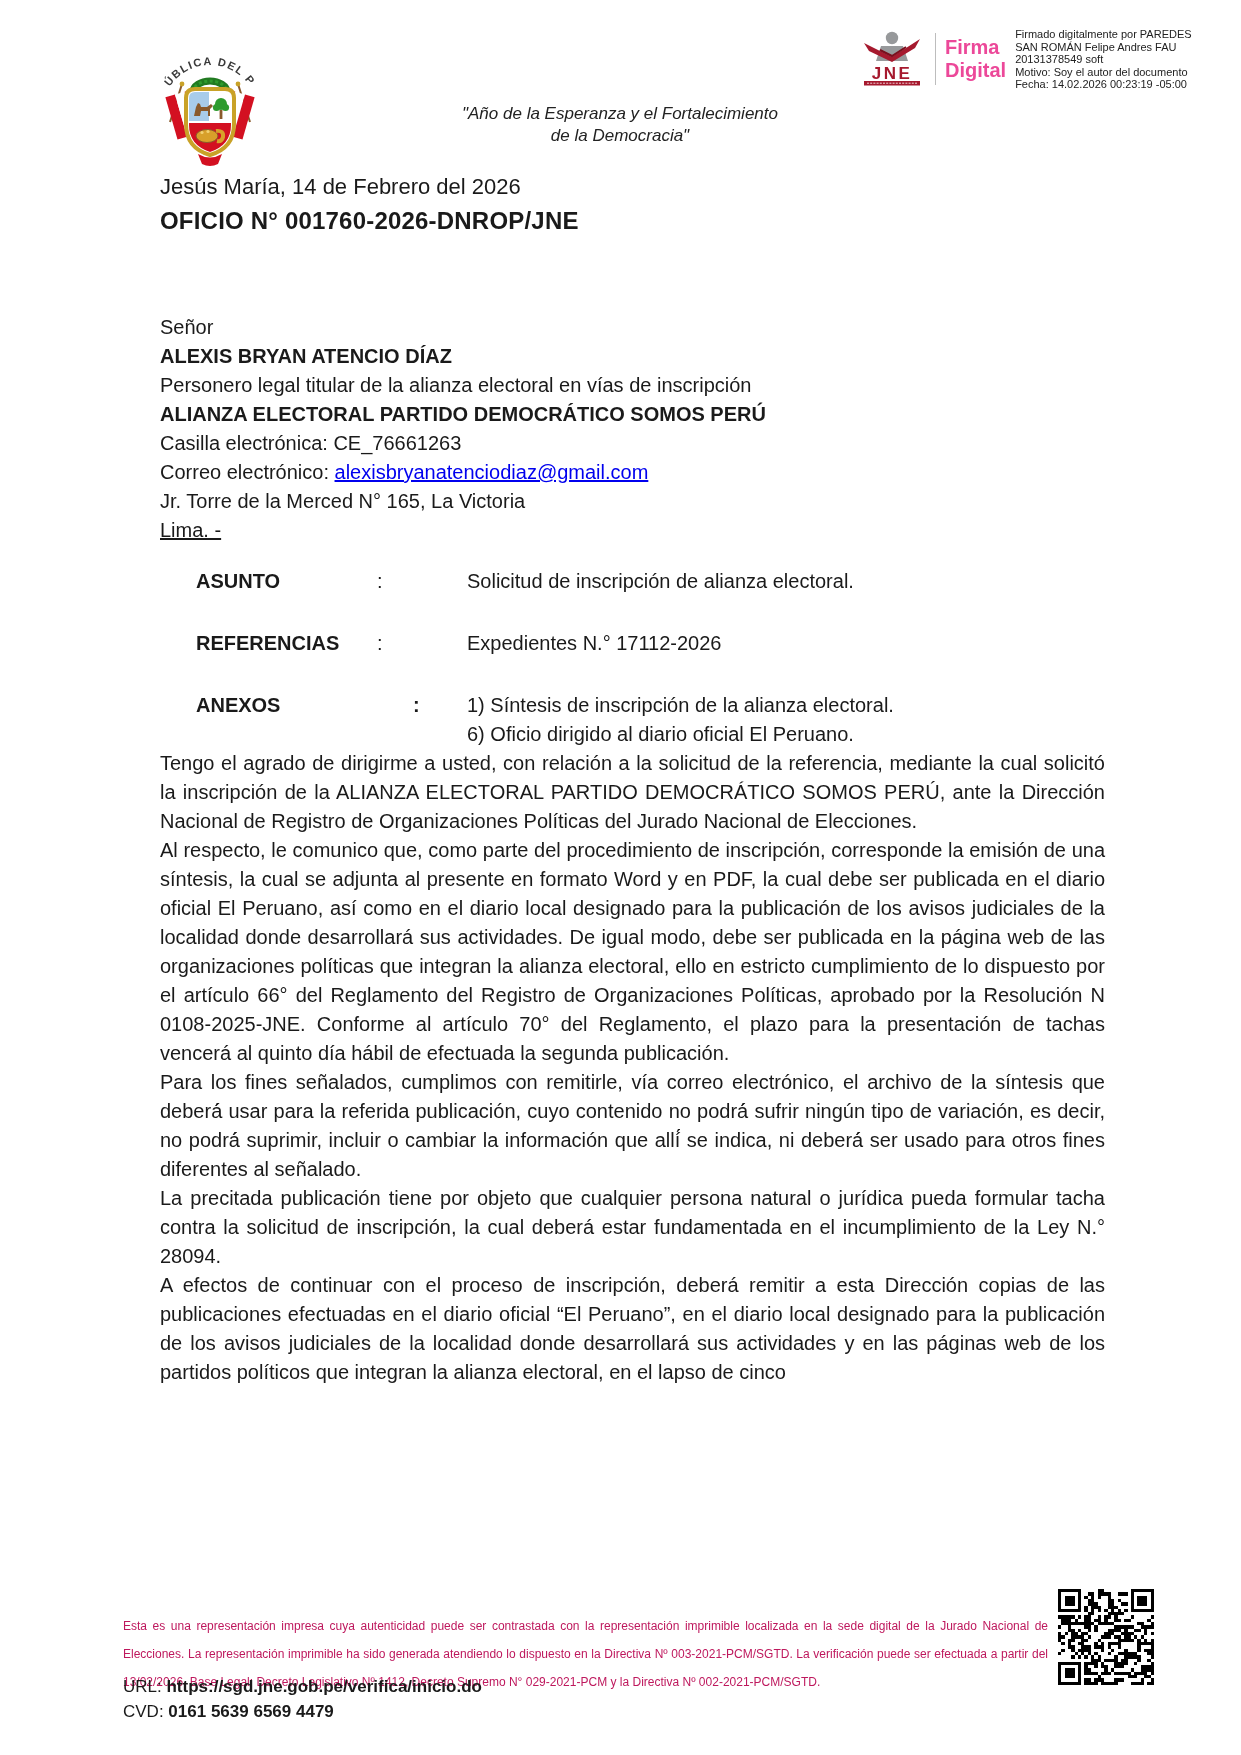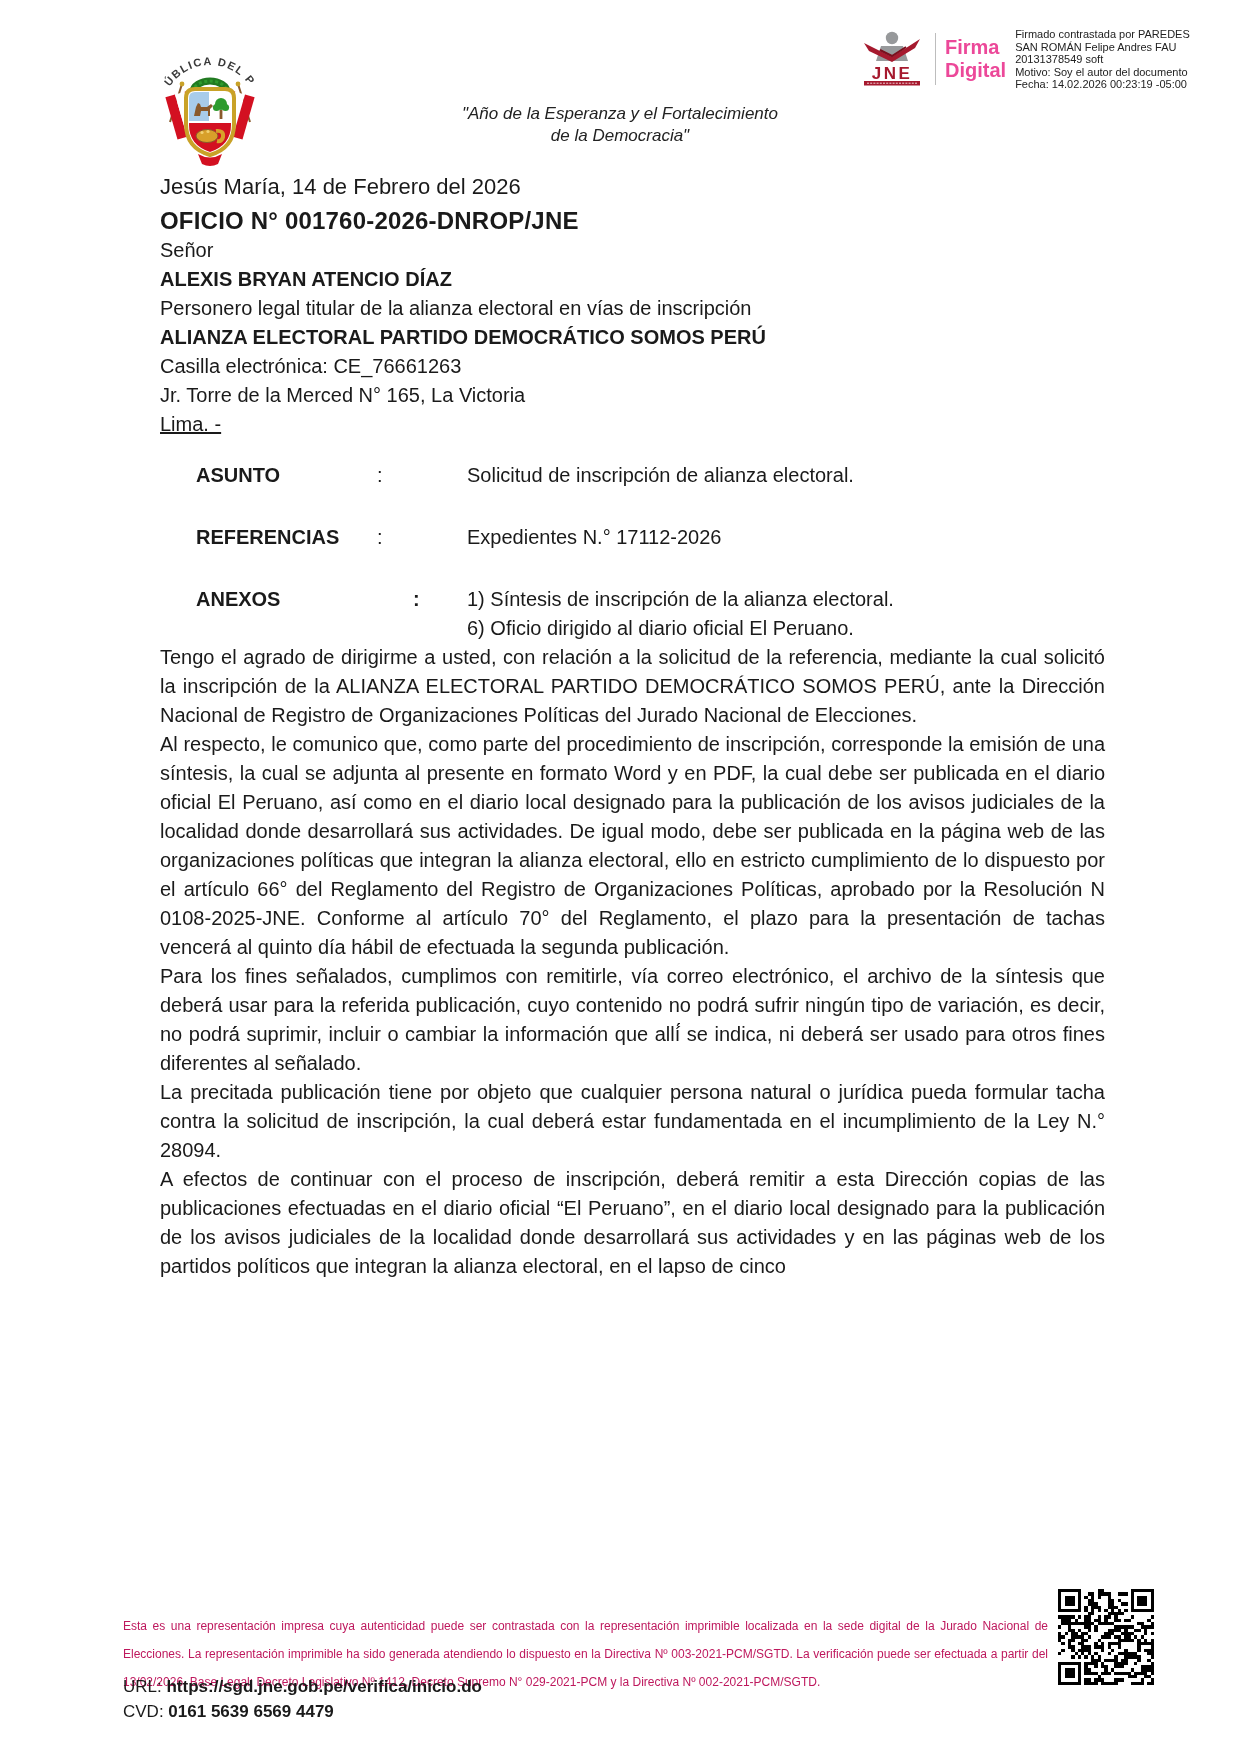--- a/index.html
+++ b/index.html
@@ -24,21 +24,21 @@
     display:flex; align-items:center; gap:9px;
   }
   .jne-logo { width:70px; height:58px; flex:0 0 auto; }
   .sig-divider { width:1px; height:52px; background:#bdbdbd; flex:0 0 auto; }
   .firma-label { font-size:20px; font-weight:bold; line-height:23px; color:#ec4899; flex:0 0 auto; }
   .sig-text { font-size:11px; line-height:12.5px; color:#222; width:185px; flex:0 0 auto; }
   
   .body { position:absolute; left:160px; top:174px; width:945px; font-size:20px; line-height:29px; }
   .date-line { font-size:22px; line-height:26px; }
   .oficio { font-size:24px; line-height:30px; font-weight:bold; margin-top:6px; letter-spacing:0.2px; }
-  .recipient { }
+  .recipient { margin-top:77px; }
   .recipient div { line-height:29px; }
   .b { font-weight:bold; }
   .u { text-decoration:underline; }
   .email-link { color:#0000EE; text-decoration:underline; }
   .meta { margin-top:22px; }
   .meta-row { display:grid; grid-template-columns:217px 90px 1fr; margin-bottom:33px; }
   .meta-row:last-child { margin-bottom:0; }
   .meta-label { font-weight:bold;margin-left:36px; }
   .greeting { margin-top:6px; }
   .para { text-align:justify; }
@@ -124,38 +124,41 @@
         <rect x="8" y="51" width="56" height="4.5" fill="#A6192E"></rect>
         <line x1="11" y1="53.2" x2="61" y2="53.2" stroke="#ffffff" stroke-width="0.8" stroke-dasharray="2 1.2"></line>
       </svg>
     </div>
     <div class="sig-divider"></div>
     <div class="firma-label">
       <div>Firma</div>
       <div>Digital</div>
     </div>
     <div class="sig-text">
-      <div>Firmado contrastada por PAREDES</div>
+      <div>Firmado digitalmente por PAREDES</div>
       <div>SAN ROMÁN Felipe Andres FAU</div>
       <div>20131378549 soft</div>
       <div>Motivo: Soy el autor del documento</div>
       <div>Fecha: 14.02.2026 00:23:19 -05:00</div>
     </div>
   </div>
 
   <div class="body">
     <div class="date-line">Jesús María, 14 de Febrero del 2026</div>
     <div class="oficio">OFICIO N° 001760-2026-DNROP/JNE</div>
 
     <div class="recipient">
       <div>Señor</div>
       <div class="b">ALEXIS BRYAN ATENCIO DÍAZ</div>
       <div>Personero legal titular de la alianza electoral en vías de inscripción</div>
       <div class="b">ALIANZA ELECTORAL PARTIDO DEMOCRÁTICO SOMOS PERÚ</div>
       <div>Casilla electrónica: CE_76661263</div>
+      <div>
+        <span>Correo electrónico: </span><a class="email-link" href="#">alexisbryanatenciodiaz@gmail.com</a>
+      </div>
       <div>Jr. Torre de la Merced N° 165, La Victoria</div>
       <div class="u" style="display:inline-block;">Lima. -</div>
     </div>
 
     <div class="meta">
       <div class="meta-row">
         <div class="meta-label">ASUNTO</div>
         <div>:</div>
         <div>Solicitud de inscripción de alianza electoral.</div>
       </div>

